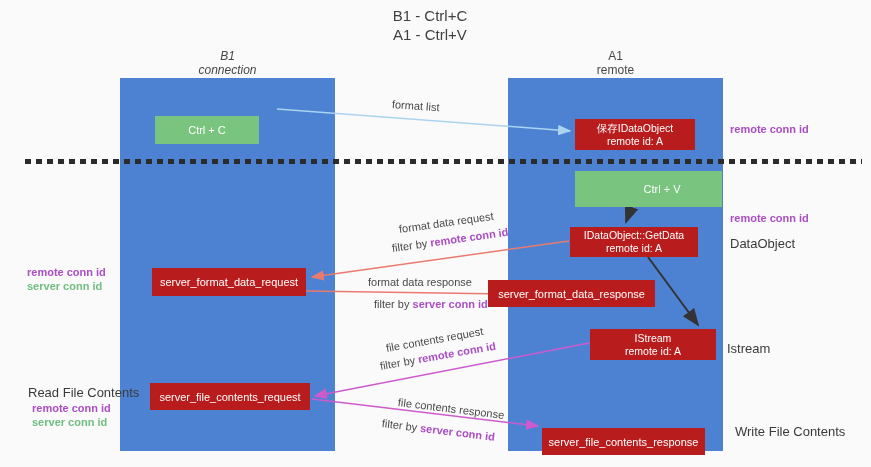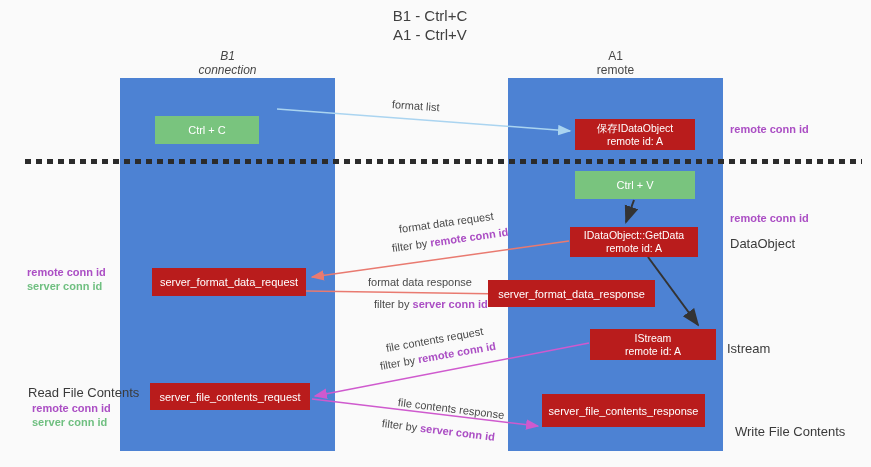--- a/index.html
+++ b/index.html
@@ -95,39 +95,39 @@
   <div class="node orange" style="left:152px;top:268px;width:154px;height:28px;">
     <span>server_format_data_request</span>
   </div>
 
   <div class="node orange" style="left:575px;top:119px;width:120px;height:31px;">
     <span class="two-line">
       <span style="display:block;">保存IDataObject</span>
       <span style="display:block;">remote id: A</span>
     </span>
   </div>
-  <div class="node green" style="left:575px;top:171px;width:120px;height:28px;">
+  <div class="node green" style="left:575px;top:171px;width:120px;height:36px;padding-left:27px;">
     <span>Ctrl + V</span>
   </div>
   <div class="node orange" style="left:570px;top:227px;width:128px;height:30px;">
     <span class="two-line">
       <span style="display:block;">IDataObject::GetData</span>
       <span style="display:block;">remote id: A</span>
     </span>
   </div>
   <div class="node orange" style="left:488px;top:280px;width:167px;height:27px;">
     <span>server_format_data_response</span>
   </div>
   <div class="node orange" style="left:590px;top:329px;width:126px;height:31px;">
     <span class="two-line">
       <span style="display:block;">IStream</span>
       <span style="display:block;">remote id: A</span>
     </span>
   </div>
-  <div class="node orange" style="left:542px;top:394px;width:163px;height:33px;">
+  <div class="node orange" style="left:542px;top:428px;width:163px;height:27px;">
     <span>server_file_contents_response</span>
   </div>
 
   <div class="flow-label" style="left:392px;top:98px;transform:rotate(4deg);">format list</div>
 
   <div class="flow-label" style="left:399px;top:223px;transform:rotate(-8deg);">format data request</div>
   <div class="flow-label" style="left:392px;top:242px;transform:rotate(-8deg);">
     <span>filter by </span><span class="hl-purple">remote conn id</span>
   </div>
 

